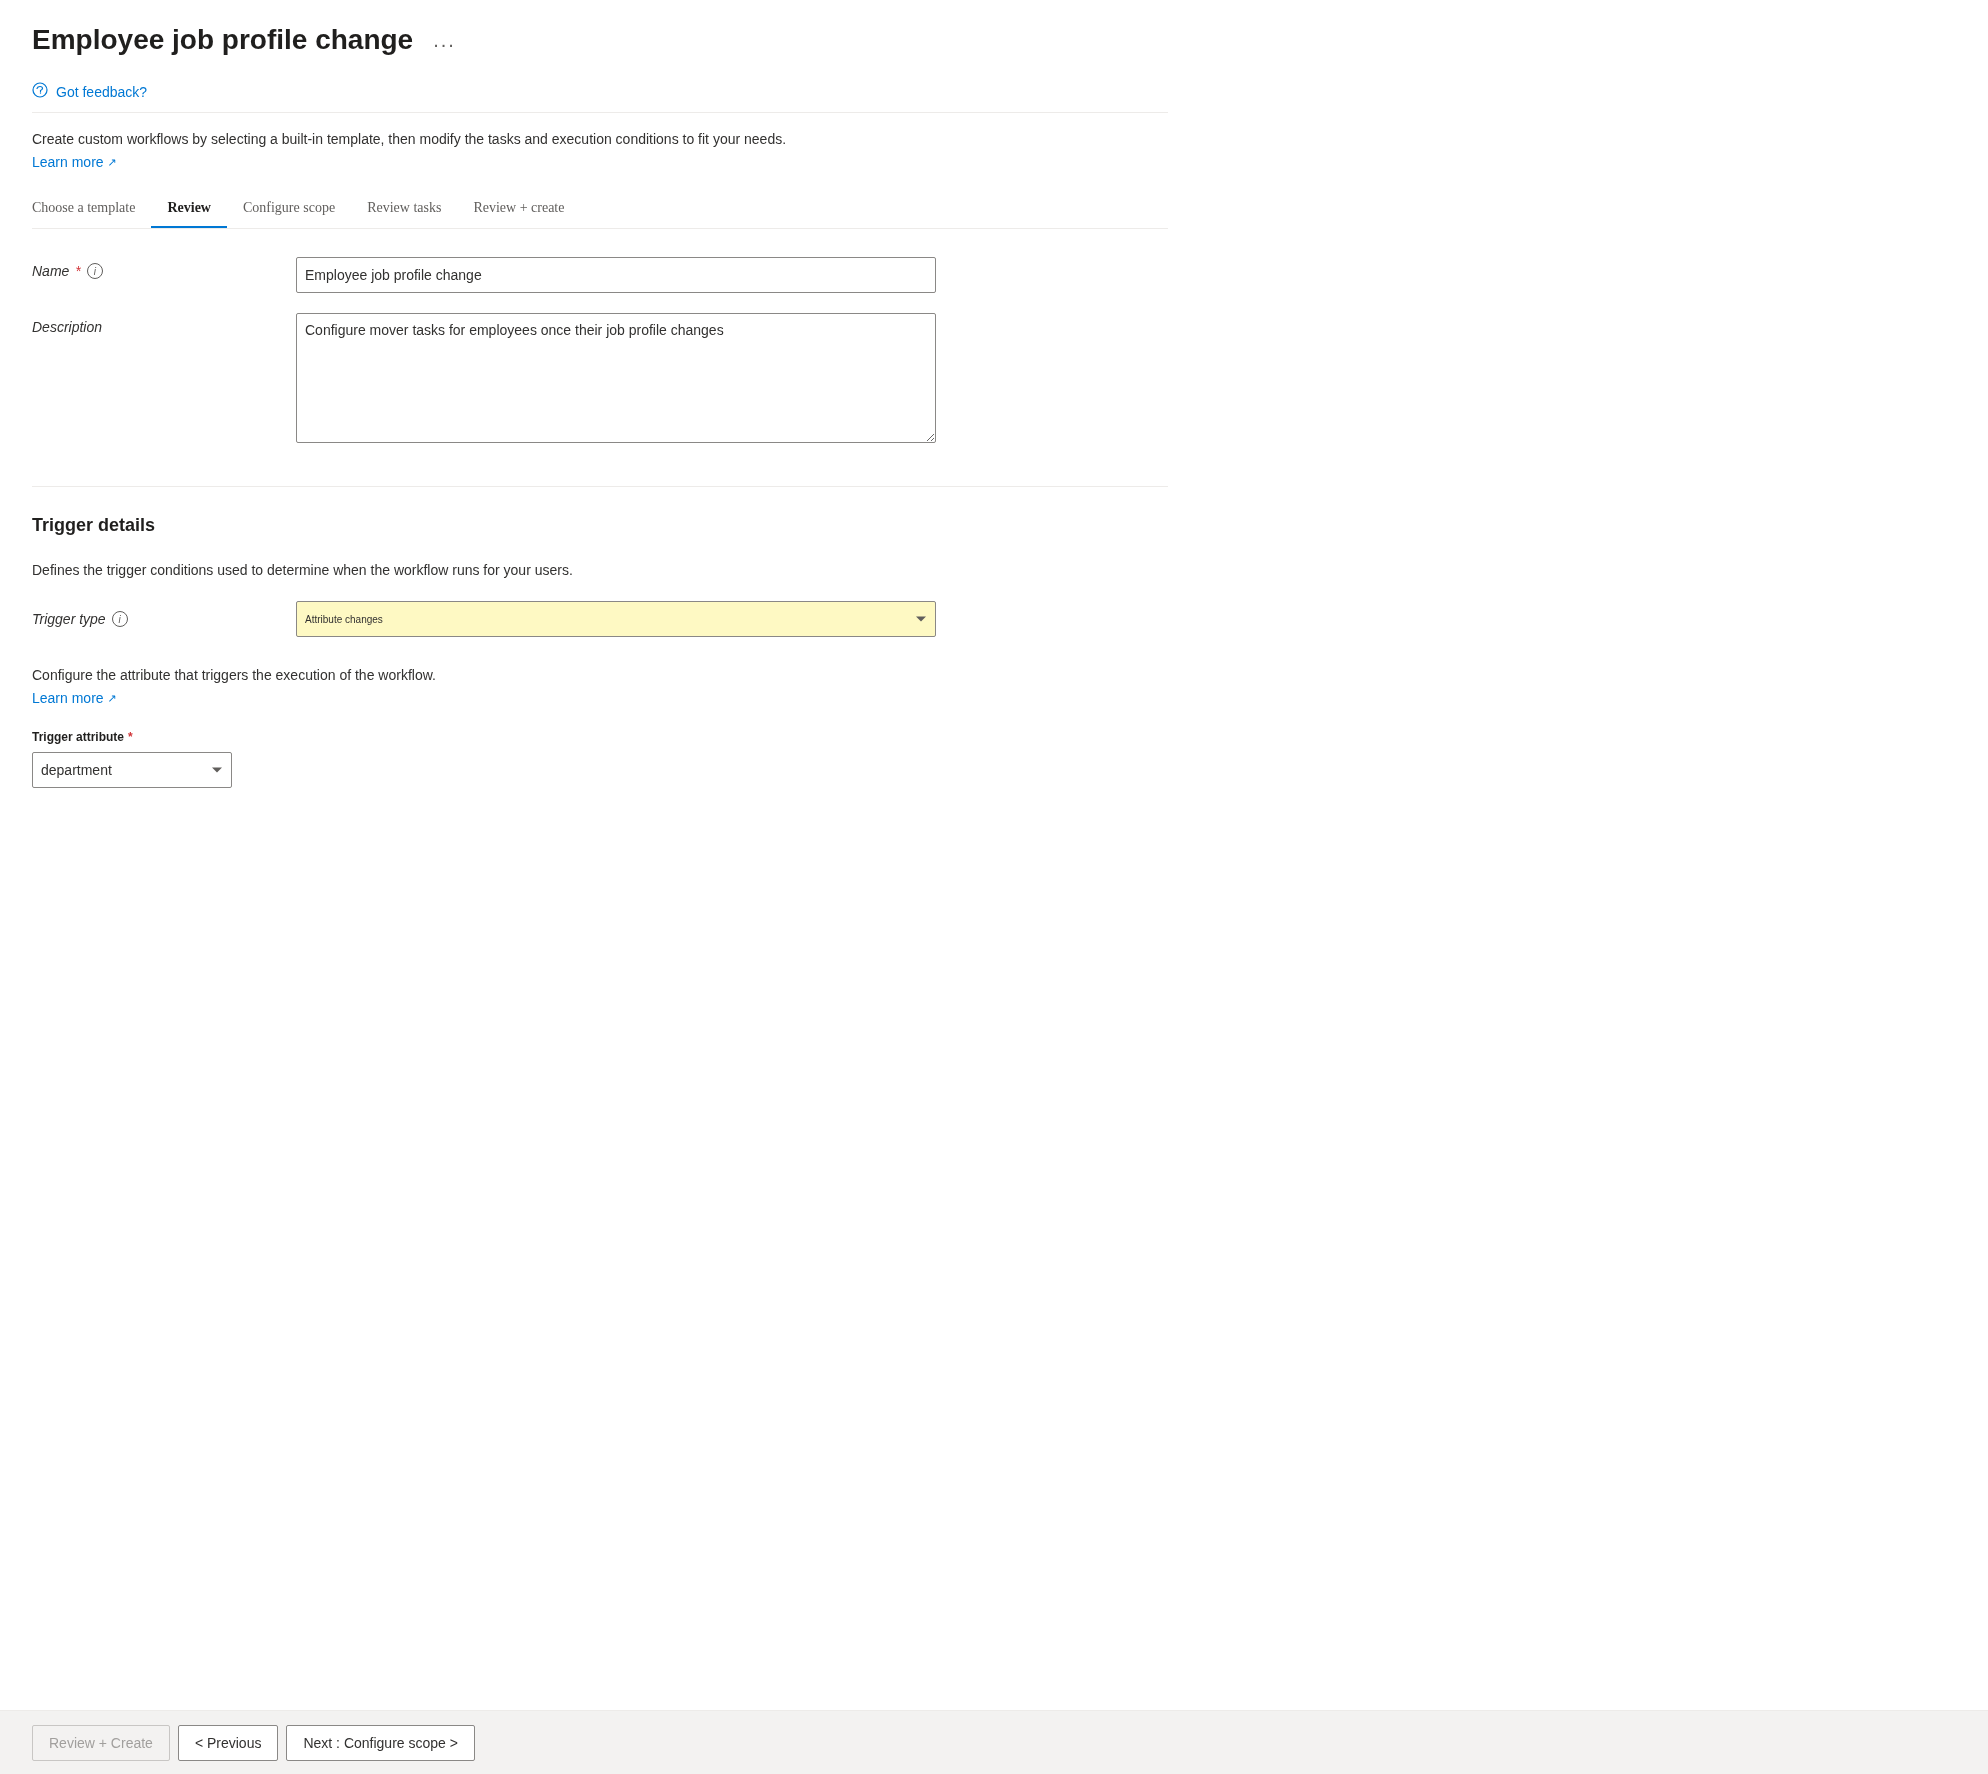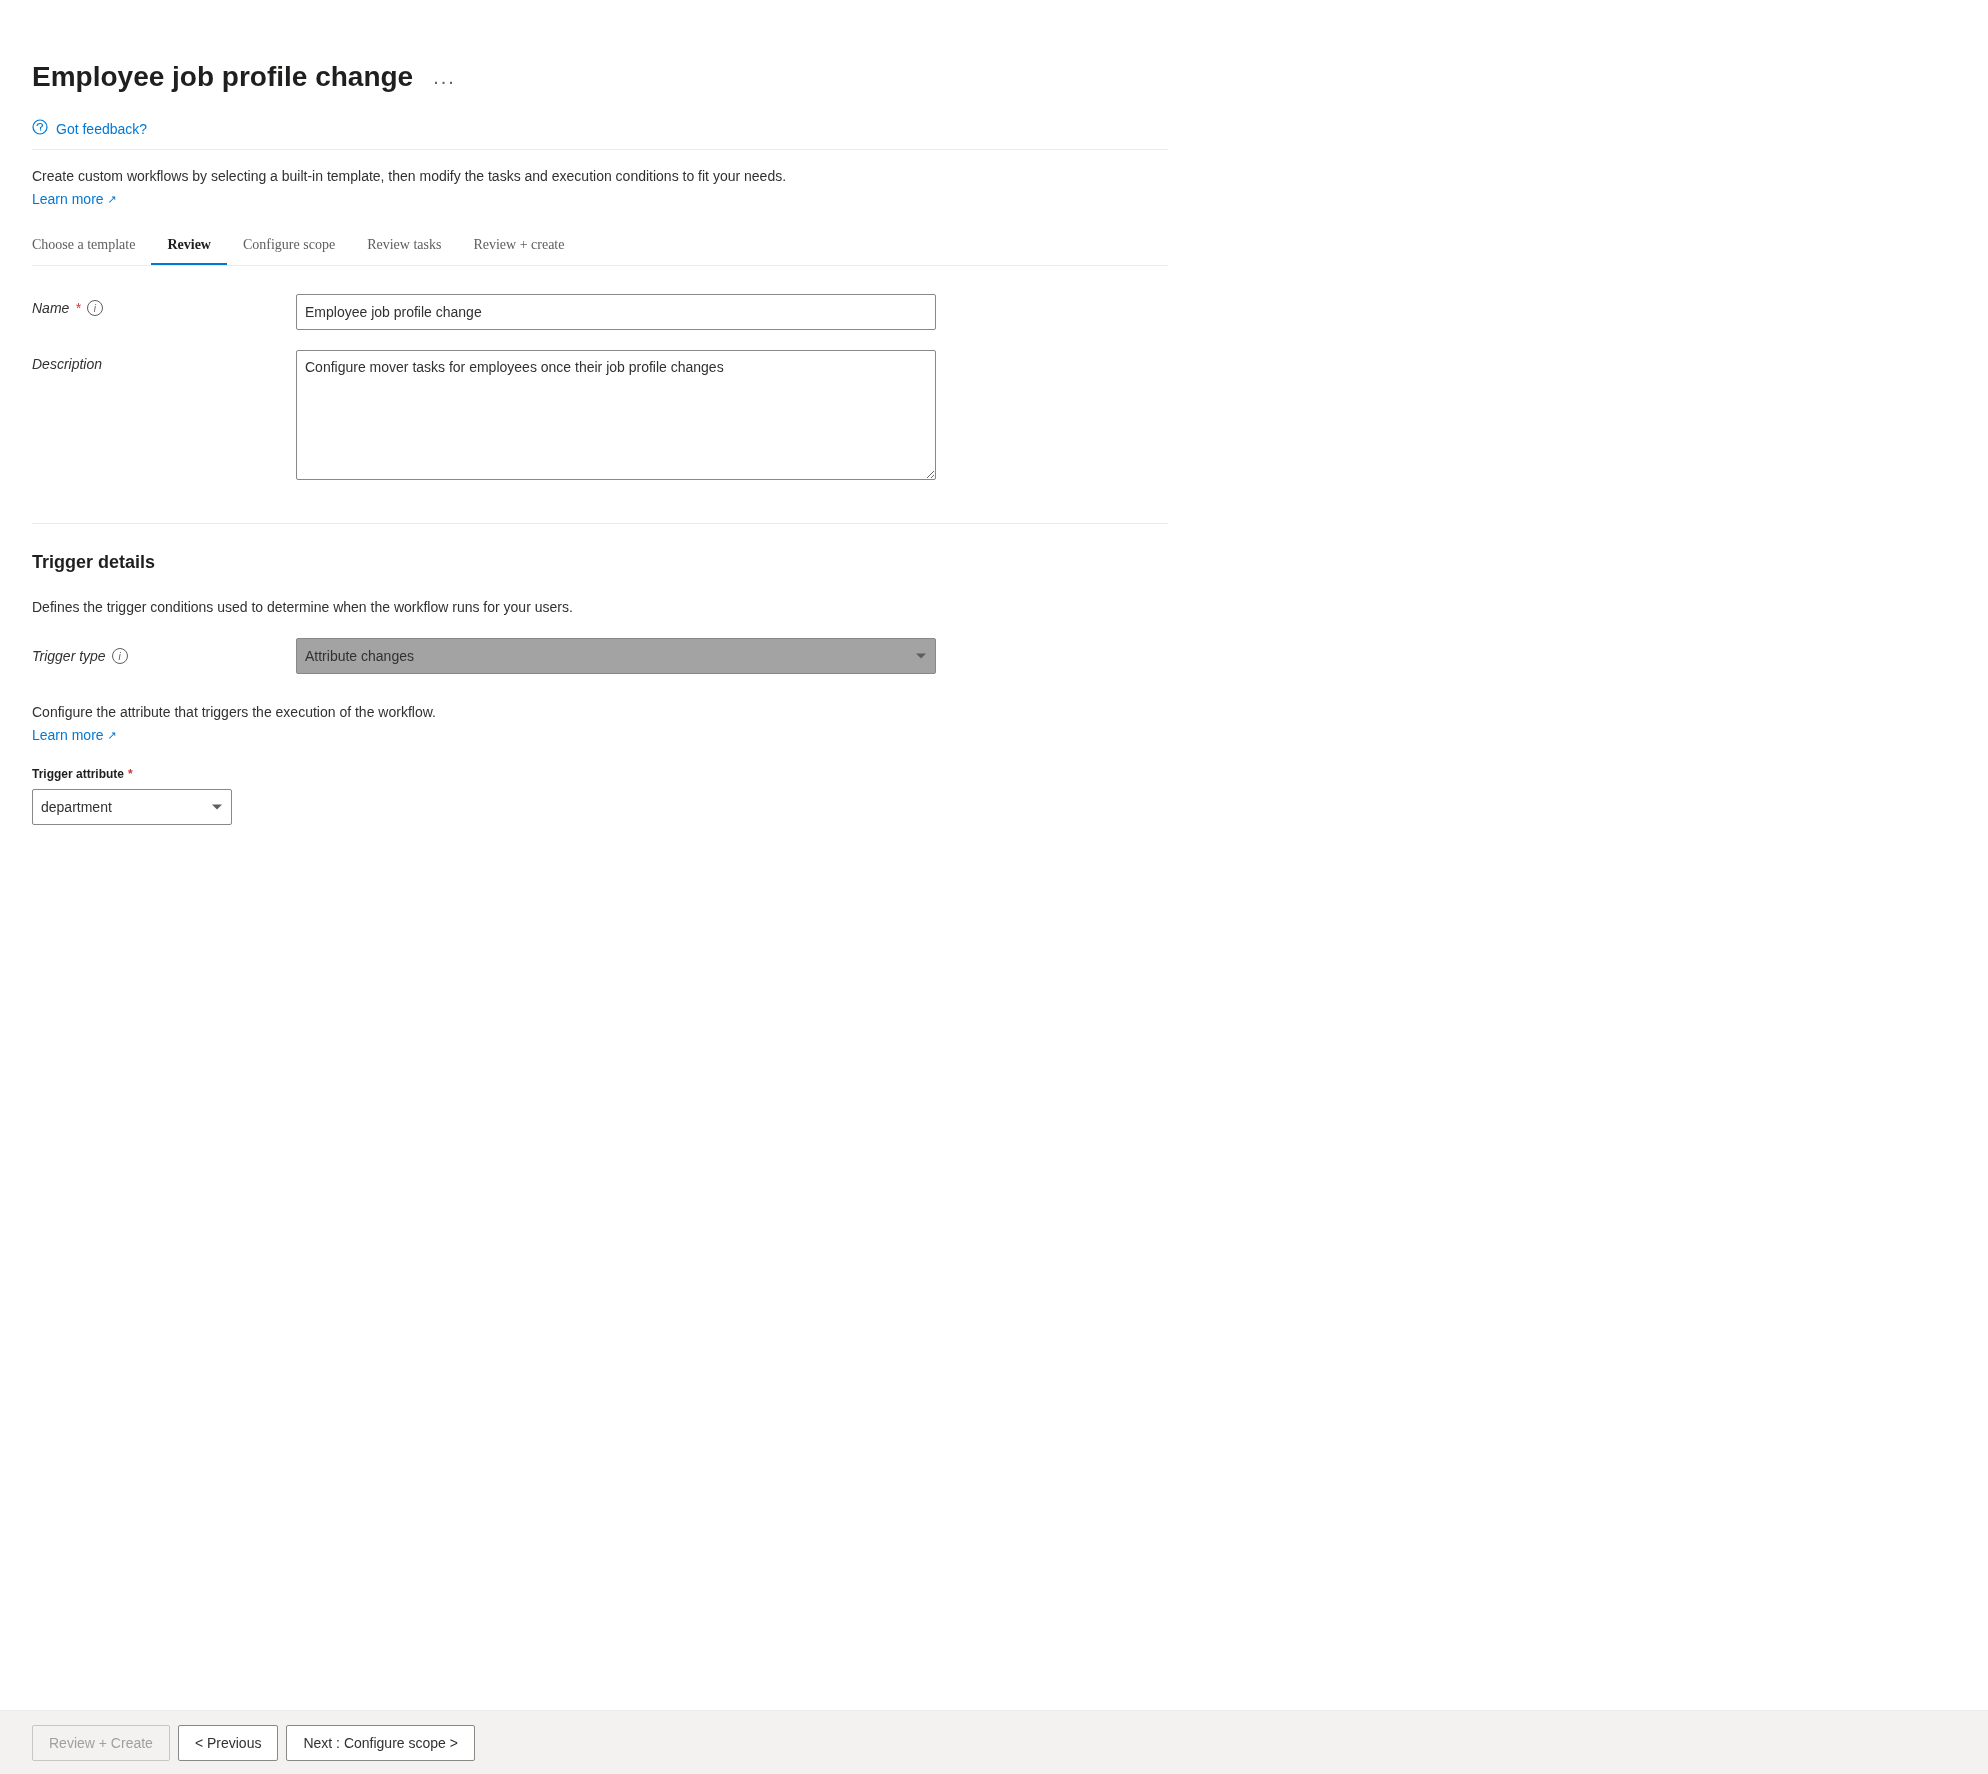--- a/index.html
+++ b/index.html
@@ -15,21 +15,20 @@
       background: #ffffff;
       min-height: 100vh;
       display: flex;
       flex-direction: column;
     }
 
     .main-content {
       flex: 1;
       padding: 24px 32px 100px 32px;
       max-width: 1200px;
-      margin-top: 37px;
     }
 
     .page-title-row {
       display: flex;
       align-items: center;
       gap: 12px;
       margin-bottom: 16px;
     }
 
     .page-title {
@@ -232,26 +231,26 @@
       flex: 1;
       max-width: 640px;
     }
 
     .select-dropdown {
       width: 100%;
       height: 36px;
       border: 1px solid #8a8886;
       border-radius: 2px;
       padding: 0 32px 0 8px;
-      font-size: 14px;
+      font-size: 10px;
       color: #323130;
       font-family: inherit;
       outline: none;
       appearance: none;
-      background: #a3a3a3;
+      background: #fef9c3;
       cursor: pointer;
     }
 
     .select-wrapper {
       position: relative;
     }
 
     .select-wrapper::after {
       content: '';
       position: absolute;

